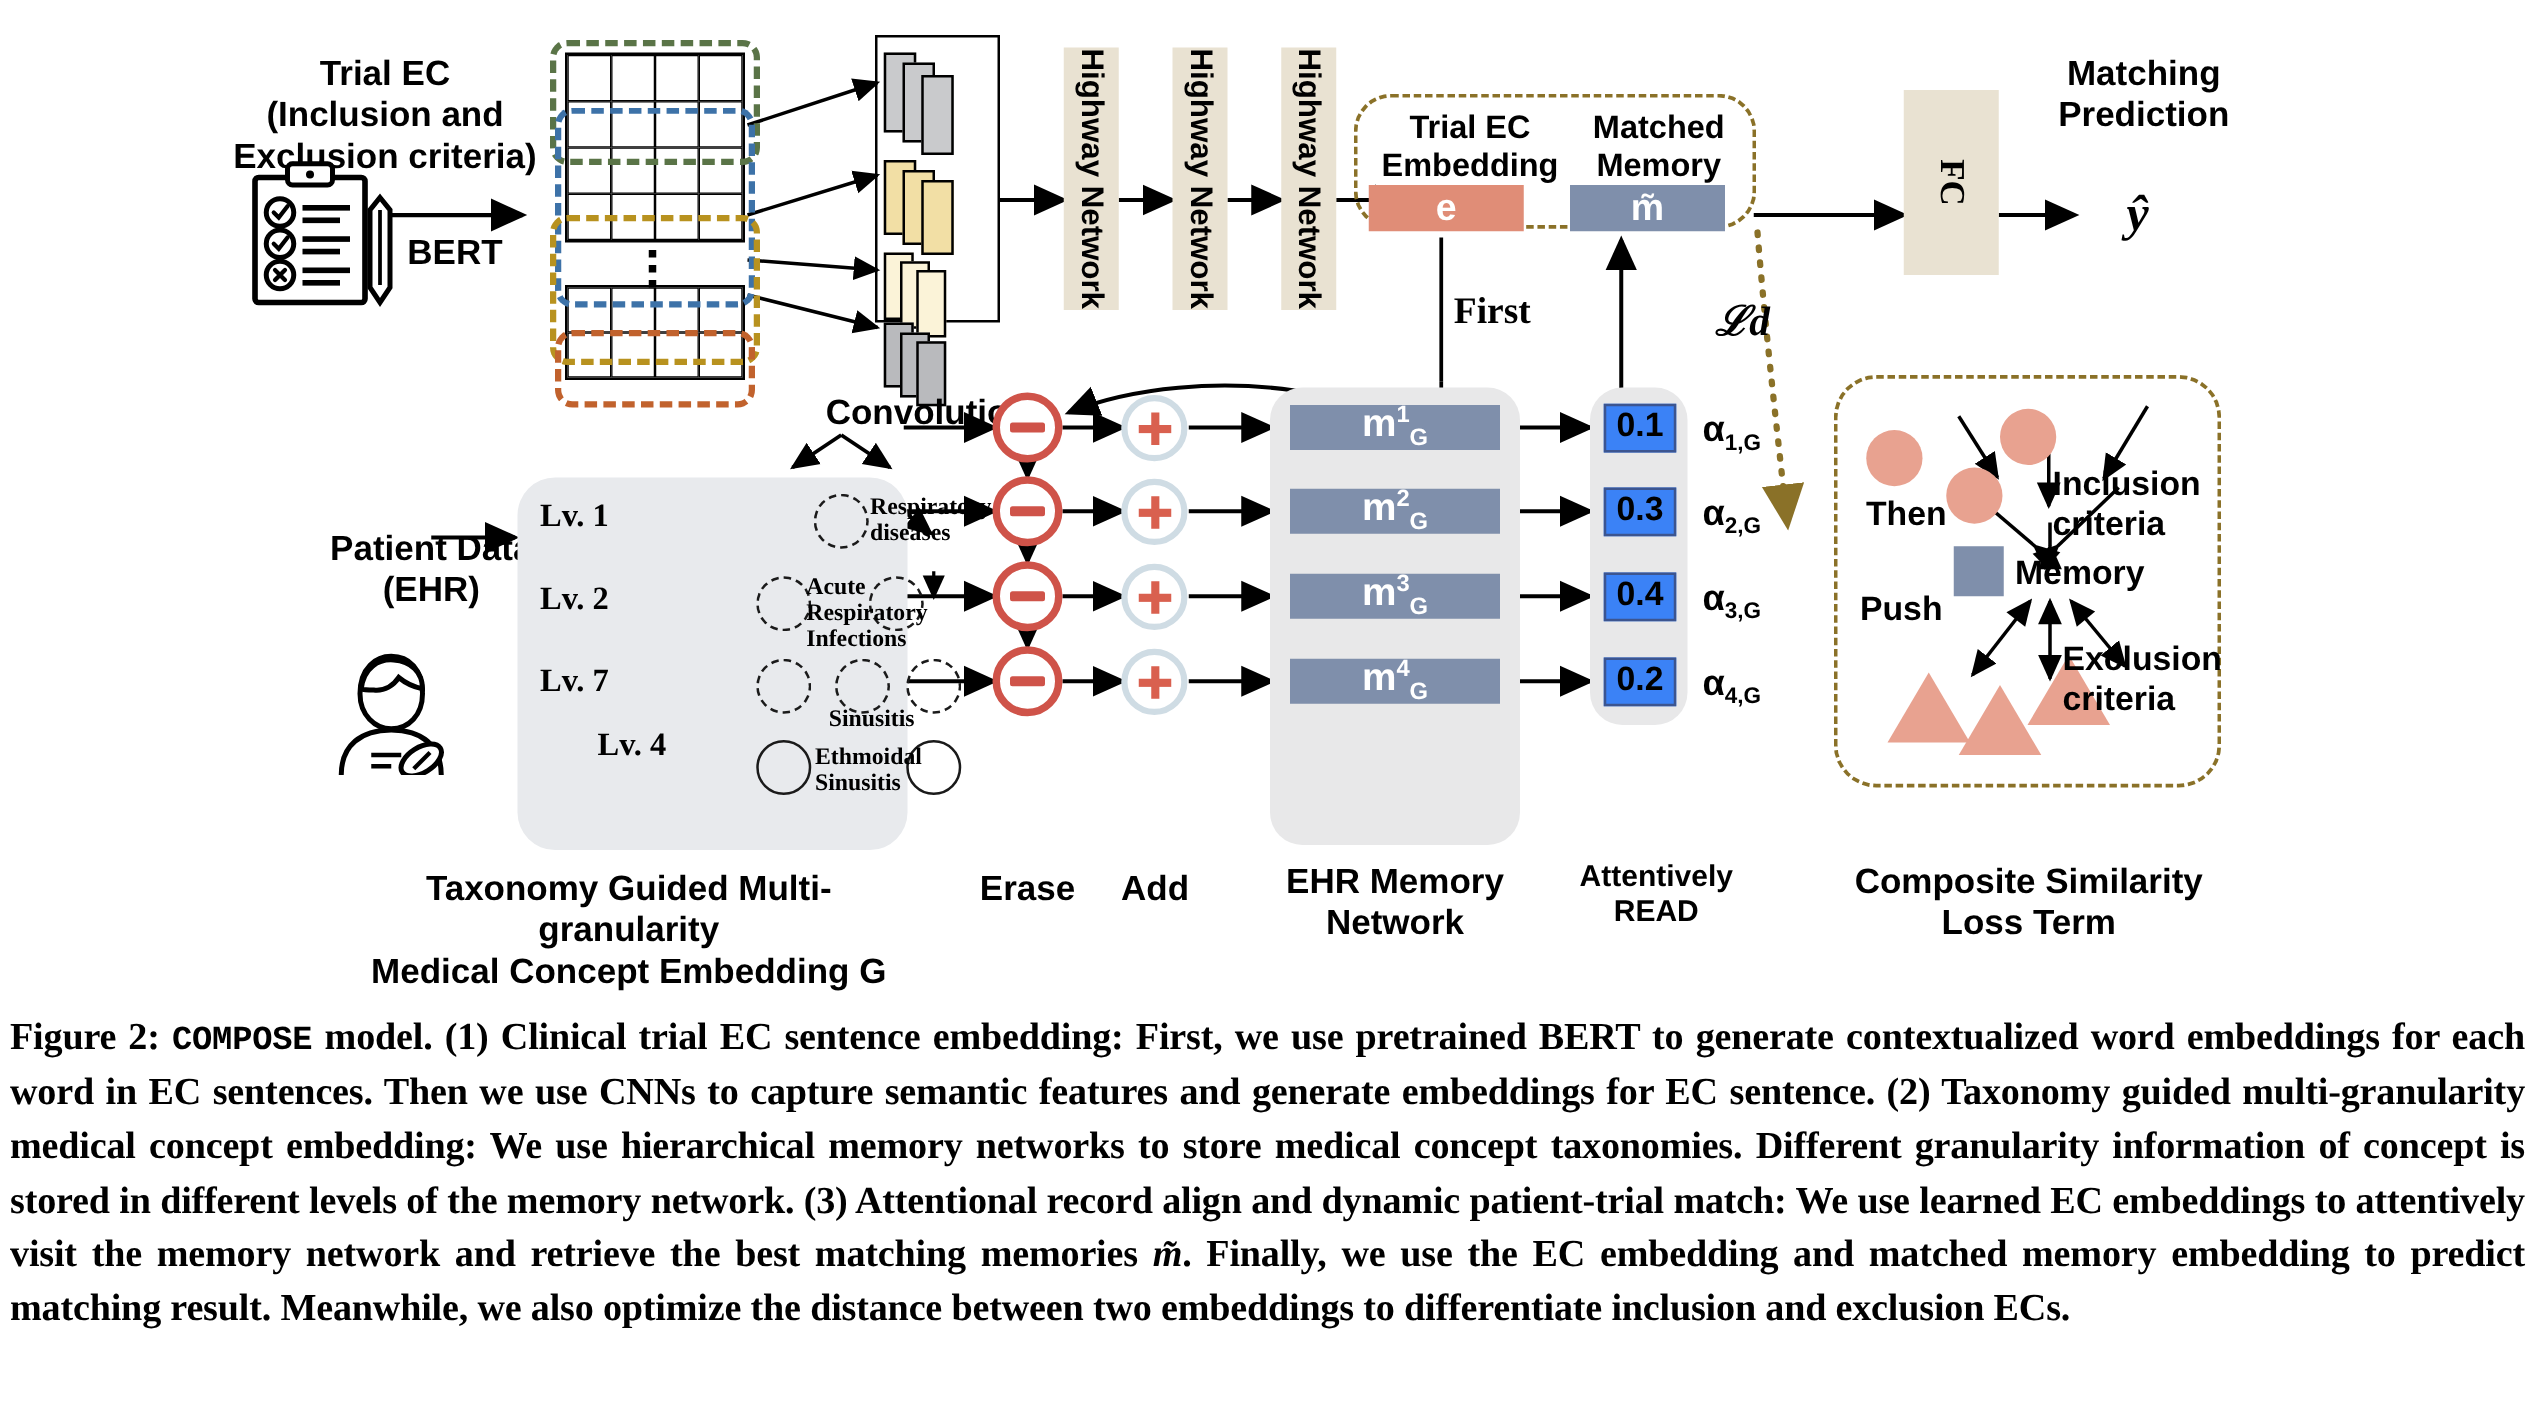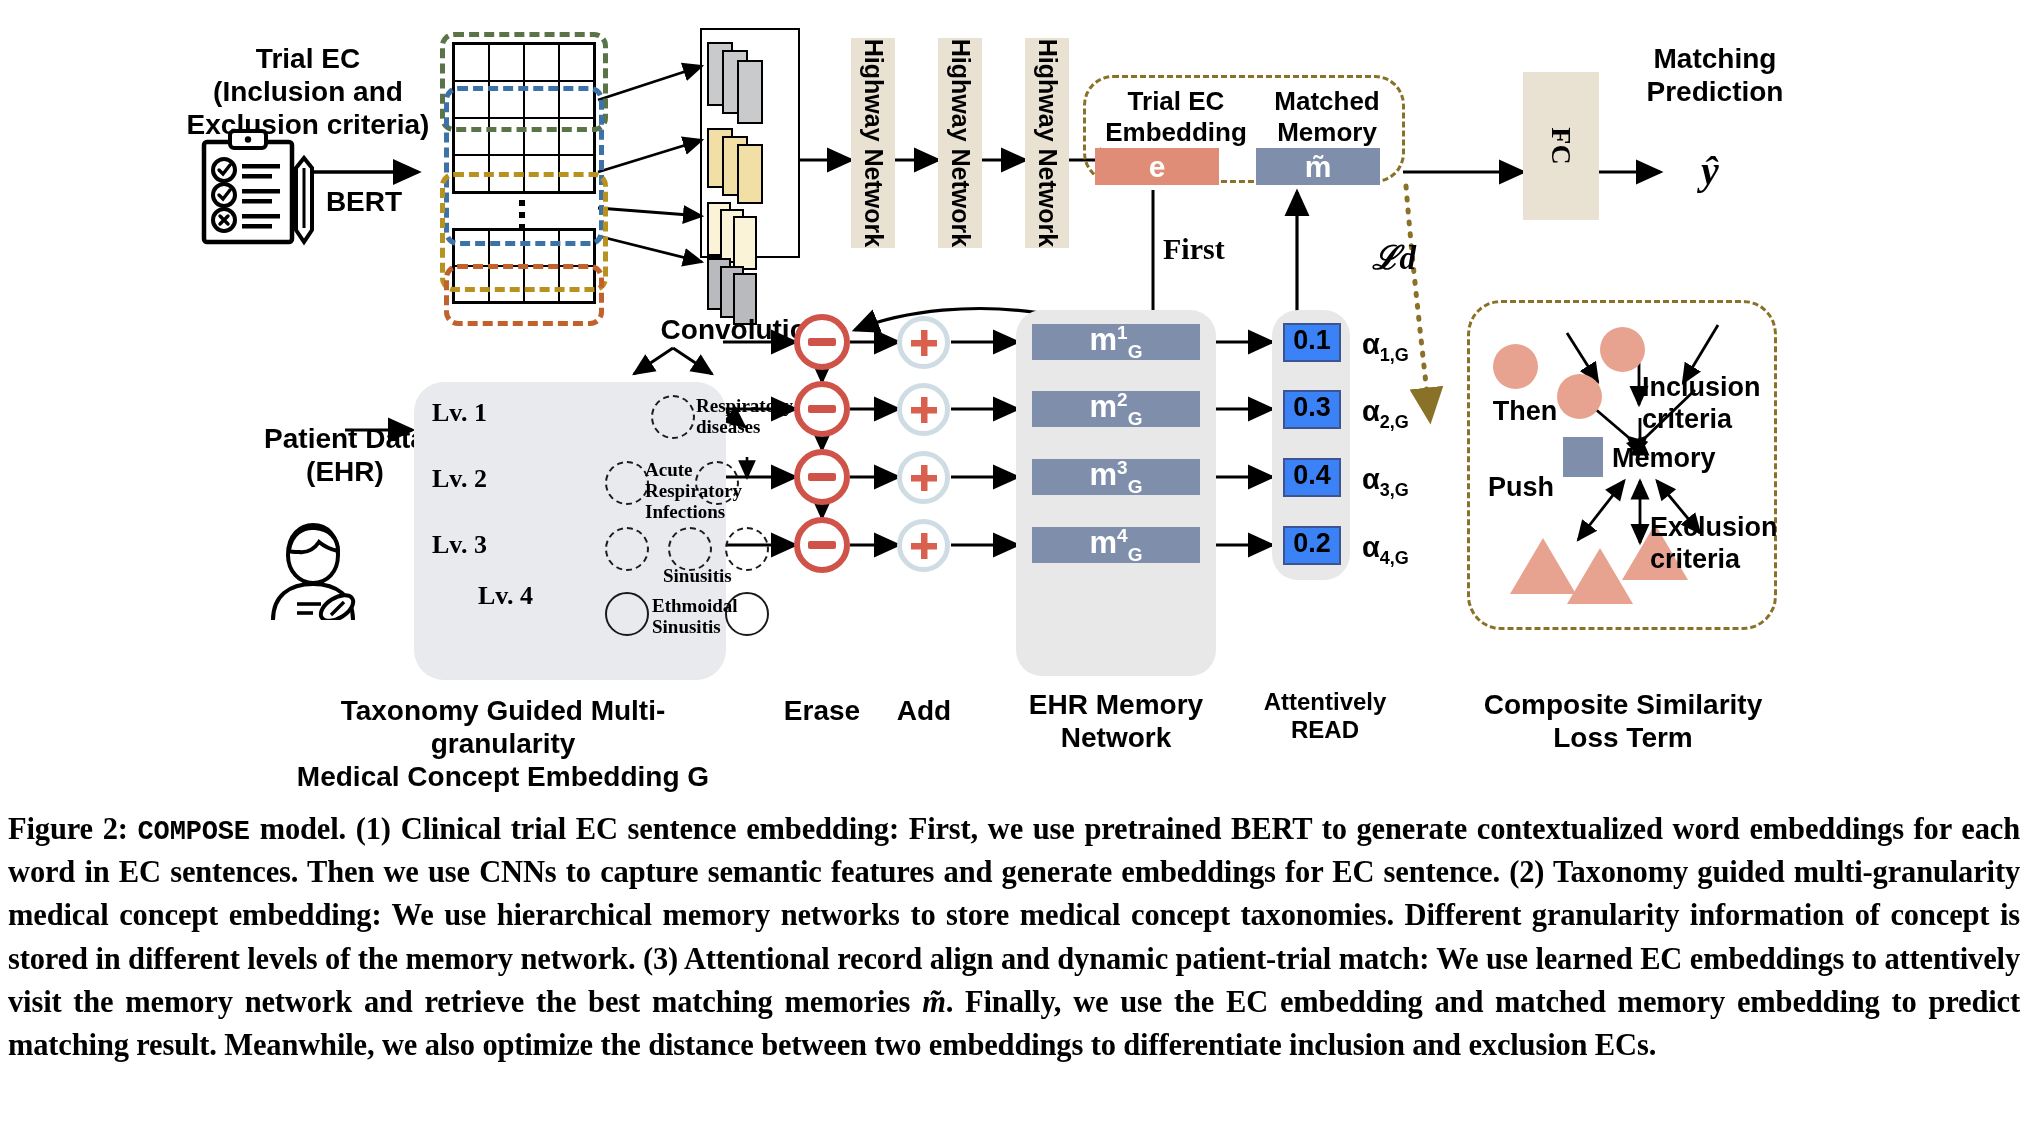--- a/index.html
+++ b/index.html
@@ -434,21 +434,21 @@
     <line x1="42" y1="94" x2="66" y2="94" stroke="#000" stroke-width="3.6"></line>
     <line x1="42" y1="103" x2="58" y2="103" stroke="#000" stroke-width="3.6"></line>
     <ellipse cx="82" cy="98" rx="18" ry="10" transform="rotate(-32 82 98)" fill="#fff" stroke="#000" stroke-width="4"></ellipse>
     <line x1="76" y1="105" x2="89" y2="92" stroke="#000" stroke-width="3.4"></line>
   </svg>
 
   <div class="tax-panel" style="left:414px; top:382px; width:312px; height:298px;"></div>
 
   <div class="lv" style="left:432px; top:398px;">Lv. 1</div>
   <div class="lv" style="left:432px; top:464px;">Lv. 2</div>
-  <div class="lv" style="left:432px; top:530px;">Lv. 3</div>
+  <div class="lv" style="left:432px; top:530px;">Lv. 7</div>
   <div class="lv" style="left:432px; top:581px;margin-left:46px;">Lv. 4</div>
 
   <div class="node-d" style="left:651px; top:395px; width:44px; height:44px;"></div>
   <div class="node-d" style="left:605px; top:461px; width:44px; height:44px;"></div>
   <div class="node-d" style="left:695px; top:461px; width:44px; height:44px;"></div>
   <div class="node-d" style="left:605px; top:527px; width:44px; height:44px;"></div>
   <div class="node-d" style="left:668px; top:527px; width:44px; height:44px;"></div>
   <div class="node-d" style="left:725px; top:527px; width:44px; height:44px;"></div>
   <div class="node-s" style="left:605px; top:592px; width:44px; height:44px;"></div>
   <div class="node-s" style="left:725px; top:592px; width:44px; height:44px;"></div>

